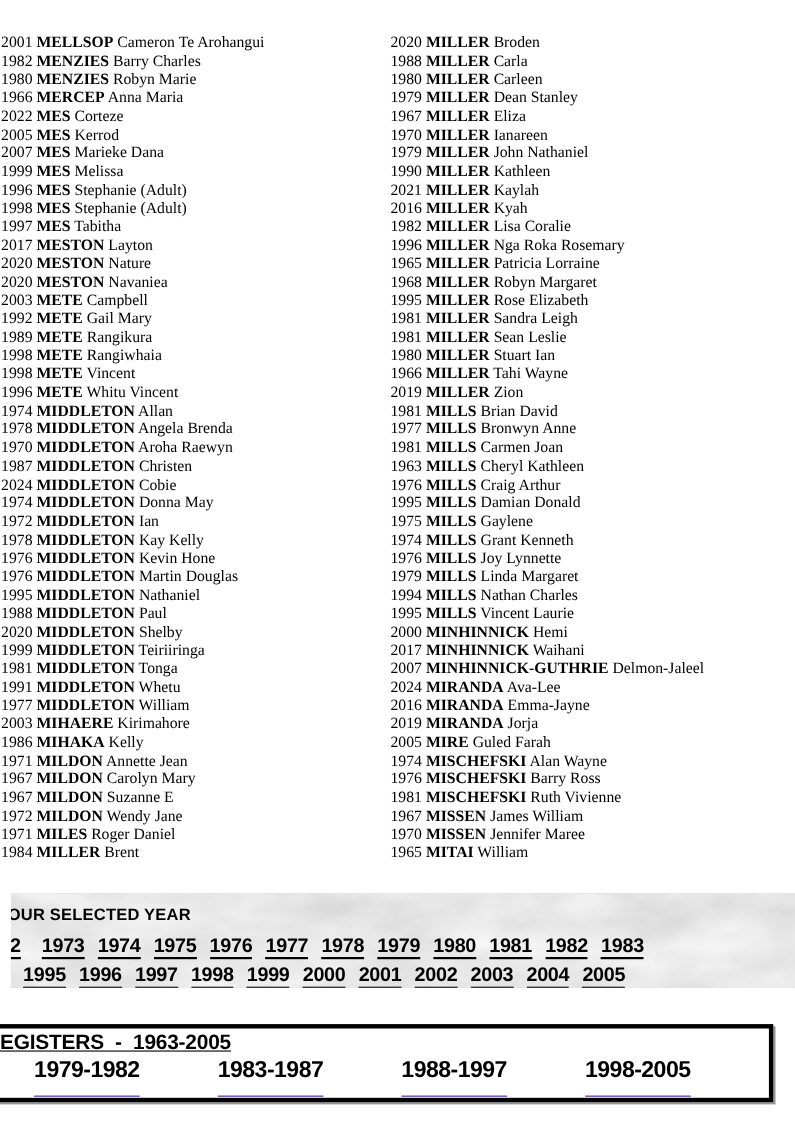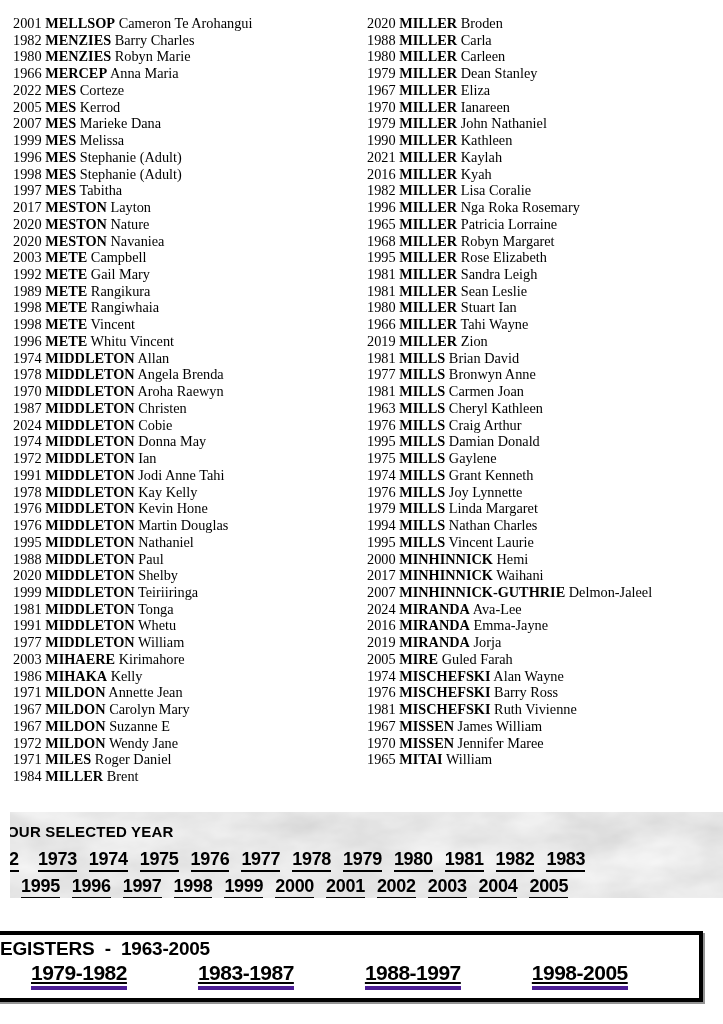--- a/index.html
+++ b/index.html
@@ -7,21 +7,21 @@
   body {
     position:relative;
     background:#ffffff;
     overflow:hidden;
     font-family:"Liberation Serif", serif;
     color:#000;
   }
 
   
   .records { position:absolute; top:15px; left:0; width:723px; }
-  .col { position:absolute; top:0;padding-left:12px; }
+  .col { position:absolute; top:16px; }
   .col-left  { left:1px;   width:352px; }
   .col-right { left:355px; width:368px; }
   .rec-row { font-size:14.3px; line-height:16.73px; white-space:nowrap; }
   .rec-surname { font-weight:bold; }
 
   
   .year-band {
     position:absolute; left:10px; top:812px; width:723px; height:86px;
     background:#d9d9d9; overflow:hidden;text-align:center;
   }
@@ -50,26 +50,26 @@
 
   
   .registers-box {
     position:absolute; left:-12px; top:931px; width:715px; height:71px;
     background:#ffffff; border:4px solid #000;
     box-shadow:2px 2px 0 rgba(60,60,60,0.55);
     font-family:"Liberation Sans", sans-serif; font-weight:bold;
   }
   .registers-heading {
     position:absolute; left:8px; top:3px;
-    font-size:19px; letter-spacing:-0.2px; white-space:pre;
+    font-size:19px; letter-spacing:-0.2px; white-space:pre;text-decoration:underline;
   }
   .register-links { position:absolute; left:39px; top:27px; display:flex; gap:71px; }
   .register-link {
     font-size:21px; letter-spacing:-0.5px; line-height:1;
-    border-bottom:4px solid #4c1d95; padding-bottom:3px; cursor:pointer;text-decoration:underline;
+    border-bottom:1px solid #4c1d95; padding-bottom:13px; cursor:pointer;
   }
 </style>
 </head>
 <body>
 
 <div class="records">
   <div class="col col-left">
       <div class="rec-row"><span class="rec-year">2001</span> <span class="rec-surname">MELLSOP</span> <span class="rec-given">Cameron Te Arohangui</span></div>
       <div class="rec-row"><span class="rec-year">1982</span> <span class="rec-surname">MENZIES</span> <span class="rec-given">Barry Charles</span></div>
       <div class="rec-row"><span class="rec-year">1980</span> <span class="rec-surname">MENZIES</span> <span class="rec-given">Robyn Marie</span></div>
@@ -90,21 +90,20 @@
       <div class="rec-row"><span class="rec-year">1998</span> <span class="rec-surname">METE</span> <span class="rec-given">Rangiwhaia</span></div>
       <div class="rec-row"><span class="rec-year">1998</span> <span class="rec-surname">METE</span> <span class="rec-given">Vincent</span></div>
       <div class="rec-row"><span class="rec-year">1996</span> <span class="rec-surname">METE</span> <span class="rec-given">Whitu Vincent</span></div>
       <div class="rec-row"><span class="rec-year">1974</span> <span class="rec-surname">MIDDLETON</span> <span class="rec-given">Allan</span></div>
       <div class="rec-row"><span class="rec-year">1978</span> <span class="rec-surname">MIDDLETON</span> <span class="rec-given">Angela Brenda</span></div>
       <div class="rec-row"><span class="rec-year">1970</span> <span class="rec-surname">MIDDLETON</span> <span class="rec-given">Aroha Raewyn</span></div>
       <div class="rec-row"><span class="rec-year">1987</span> <span class="rec-surname">MIDDLETON</span> <span class="rec-given">Christen</span></div>
       <div class="rec-row"><span class="rec-year">2024</span> <span class="rec-surname">MIDDLETON</span> <span class="rec-given">Cobie</span></div>
       <div class="rec-row"><span class="rec-year">1974</span> <span class="rec-surname">MIDDLETON</span> <span class="rec-given">Donna May</span></div>
       <div class="rec-row"><span class="rec-year">1972</span> <span class="rec-surname">MIDDLETON</span> <span class="rec-given">Ian</span></div>
-      <div class="rec-row"><span class="rec-year">1991</span> <span class="rec-surname">MIDDLETON</span> <span class="rec-given">Jodi Anne Tahi</span></div>
       <div class="rec-row"><span class="rec-year">1978</span> <span class="rec-surname">MIDDLETON</span> <span class="rec-given">Kay Kelly</span></div>
       <div class="rec-row"><span class="rec-year">1976</span> <span class="rec-surname">MIDDLETON</span> <span class="rec-given">Kevin Hone</span></div>
       <div class="rec-row"><span class="rec-year">1976</span> <span class="rec-surname">MIDDLETON</span> <span class="rec-given">Martin Douglas</span></div>
       <div class="rec-row"><span class="rec-year">1995</span> <span class="rec-surname">MIDDLETON</span> <span class="rec-given">Nathaniel</span></div>
       <div class="rec-row"><span class="rec-year">1988</span> <span class="rec-surname">MIDDLETON</span> <span class="rec-given">Paul</span></div>
       <div class="rec-row"><span class="rec-year">2020</span> <span class="rec-surname">MIDDLETON</span> <span class="rec-given">Shelby</span></div>
       <div class="rec-row"><span class="rec-year">1999</span> <span class="rec-surname">MIDDLETON</span> <span class="rec-given">Teiriiringa</span></div>
       <div class="rec-row"><span class="rec-year">1981</span> <span class="rec-surname">MIDDLETON</span> <span class="rec-given">Tonga</span></div>
       <div class="rec-row"><span class="rec-year">1991</span> <span class="rec-surname">MIDDLETON</span> <span class="rec-given">Whetu</span></div>
       <div class="rec-row"><span class="rec-year">1977</span> <span class="rec-surname">MIDDLETON</span> <span class="rec-given">William</span></div>

